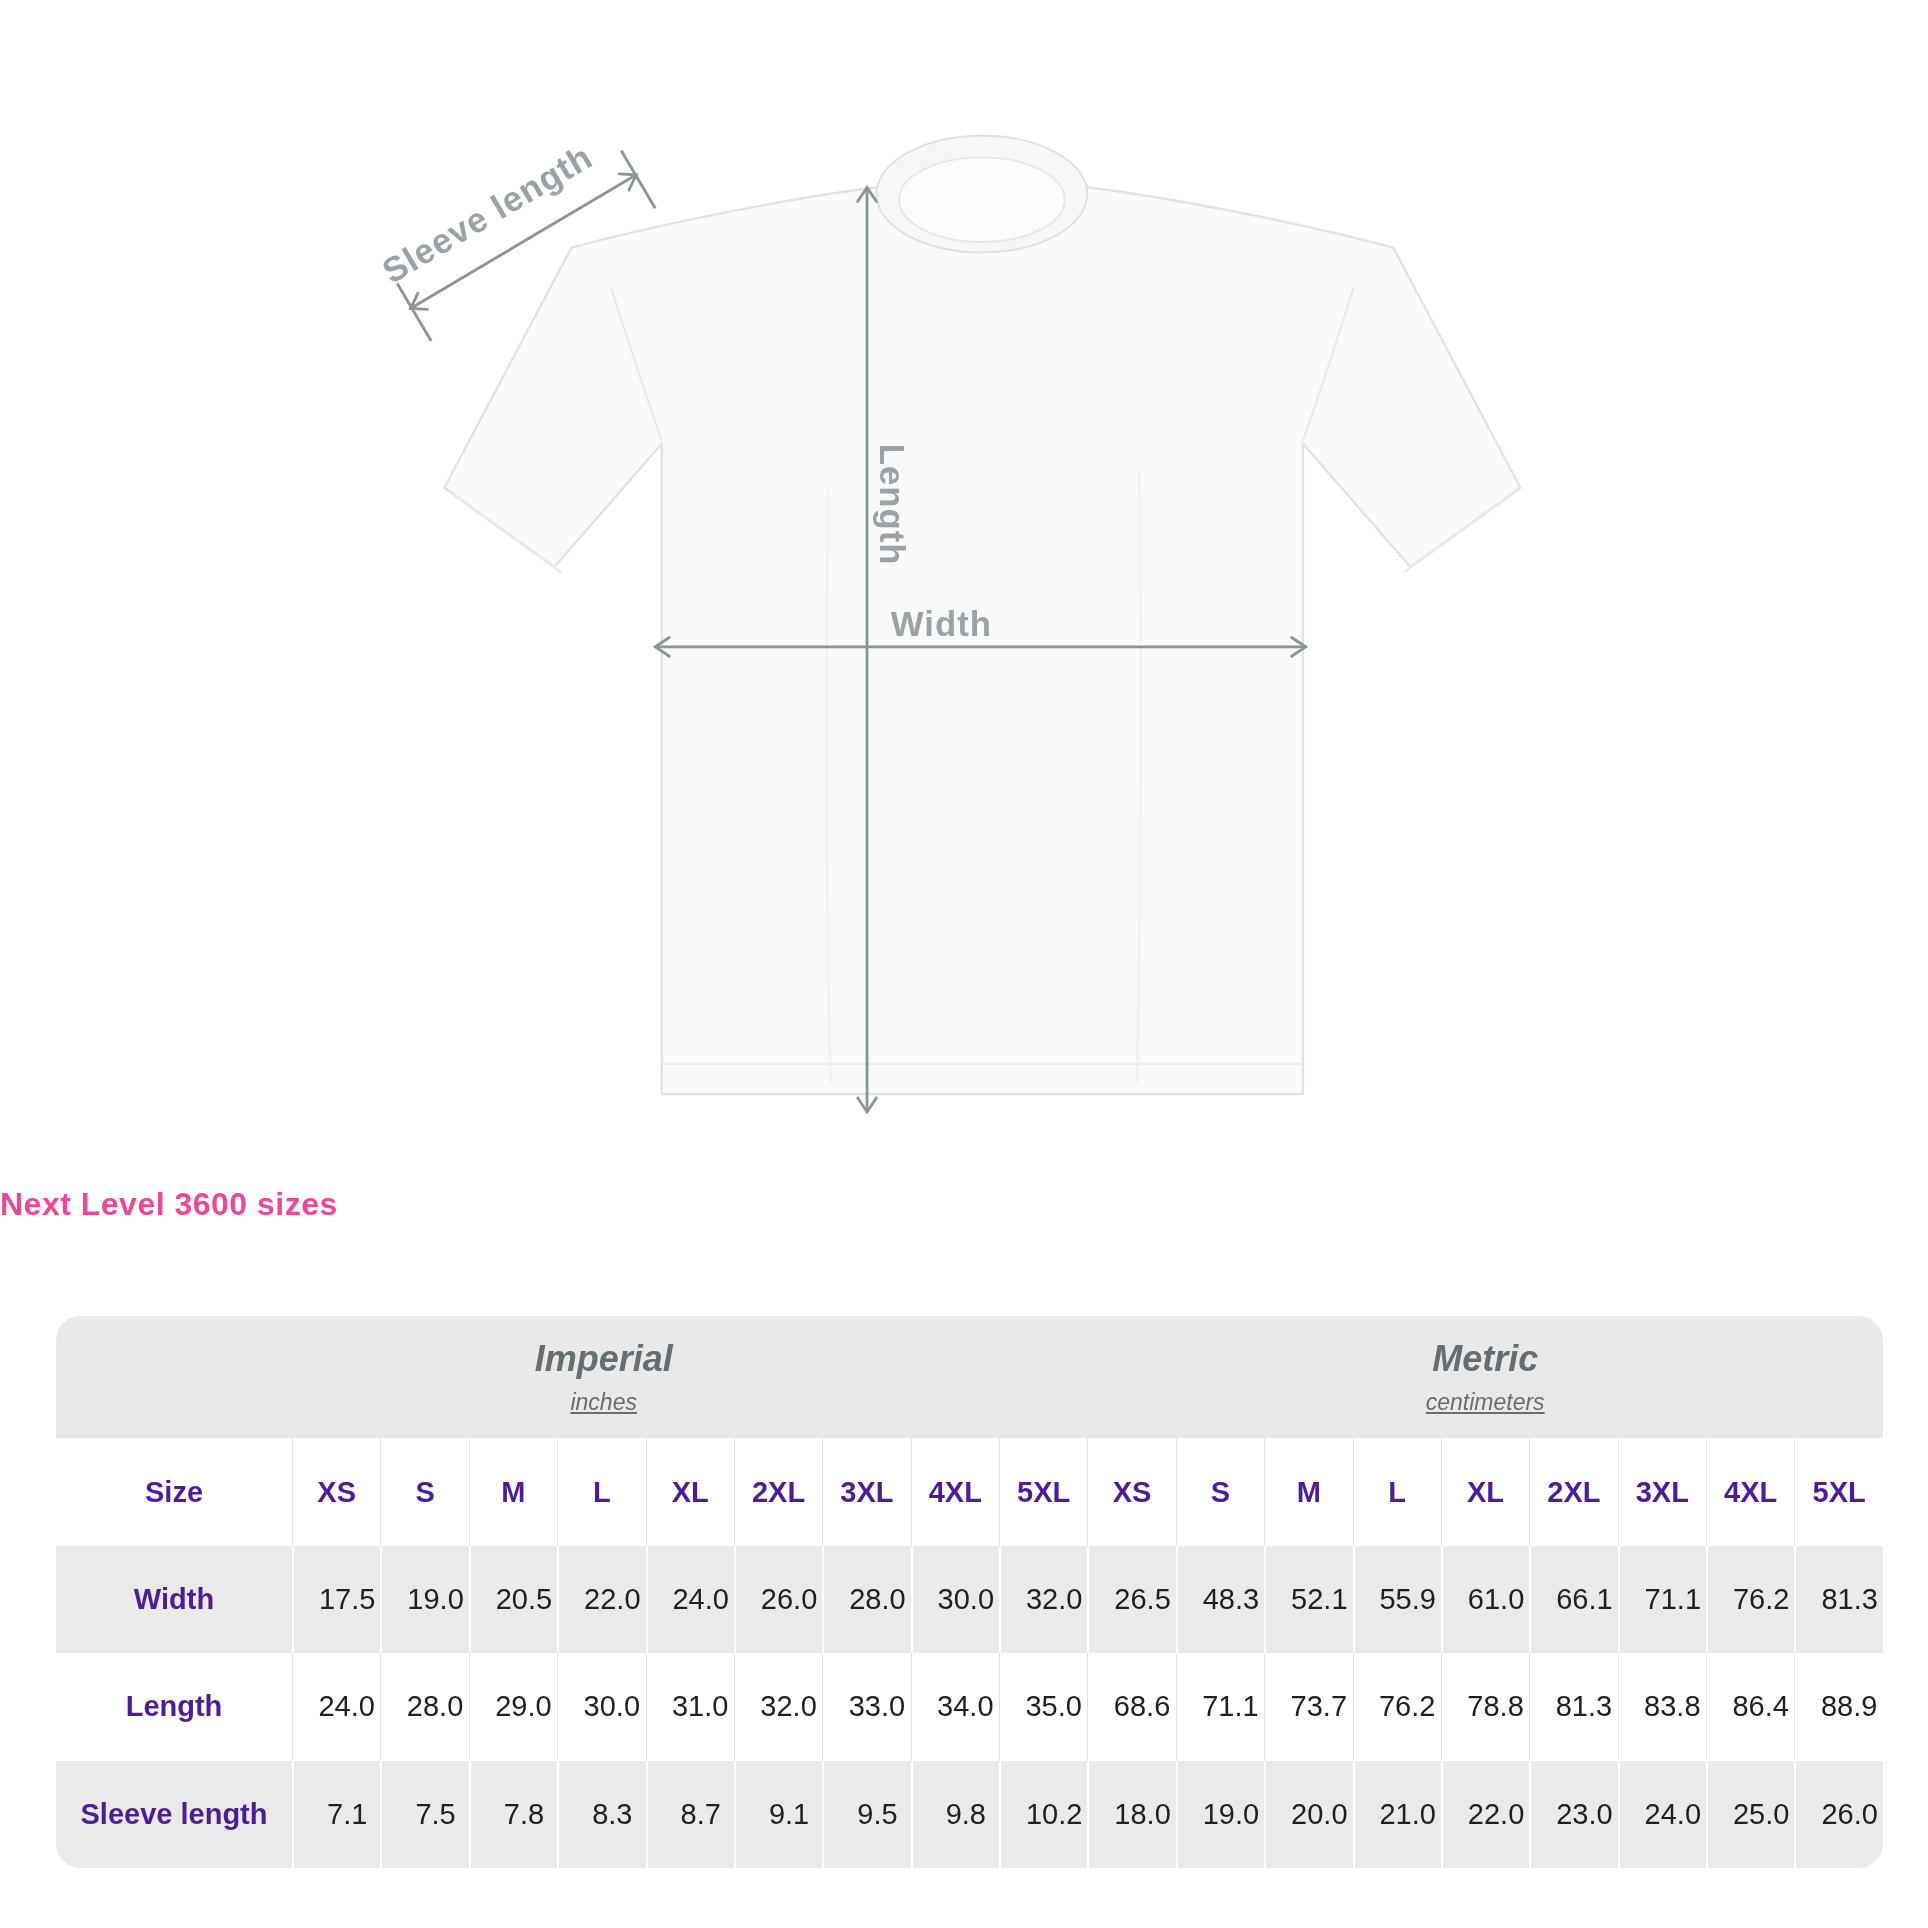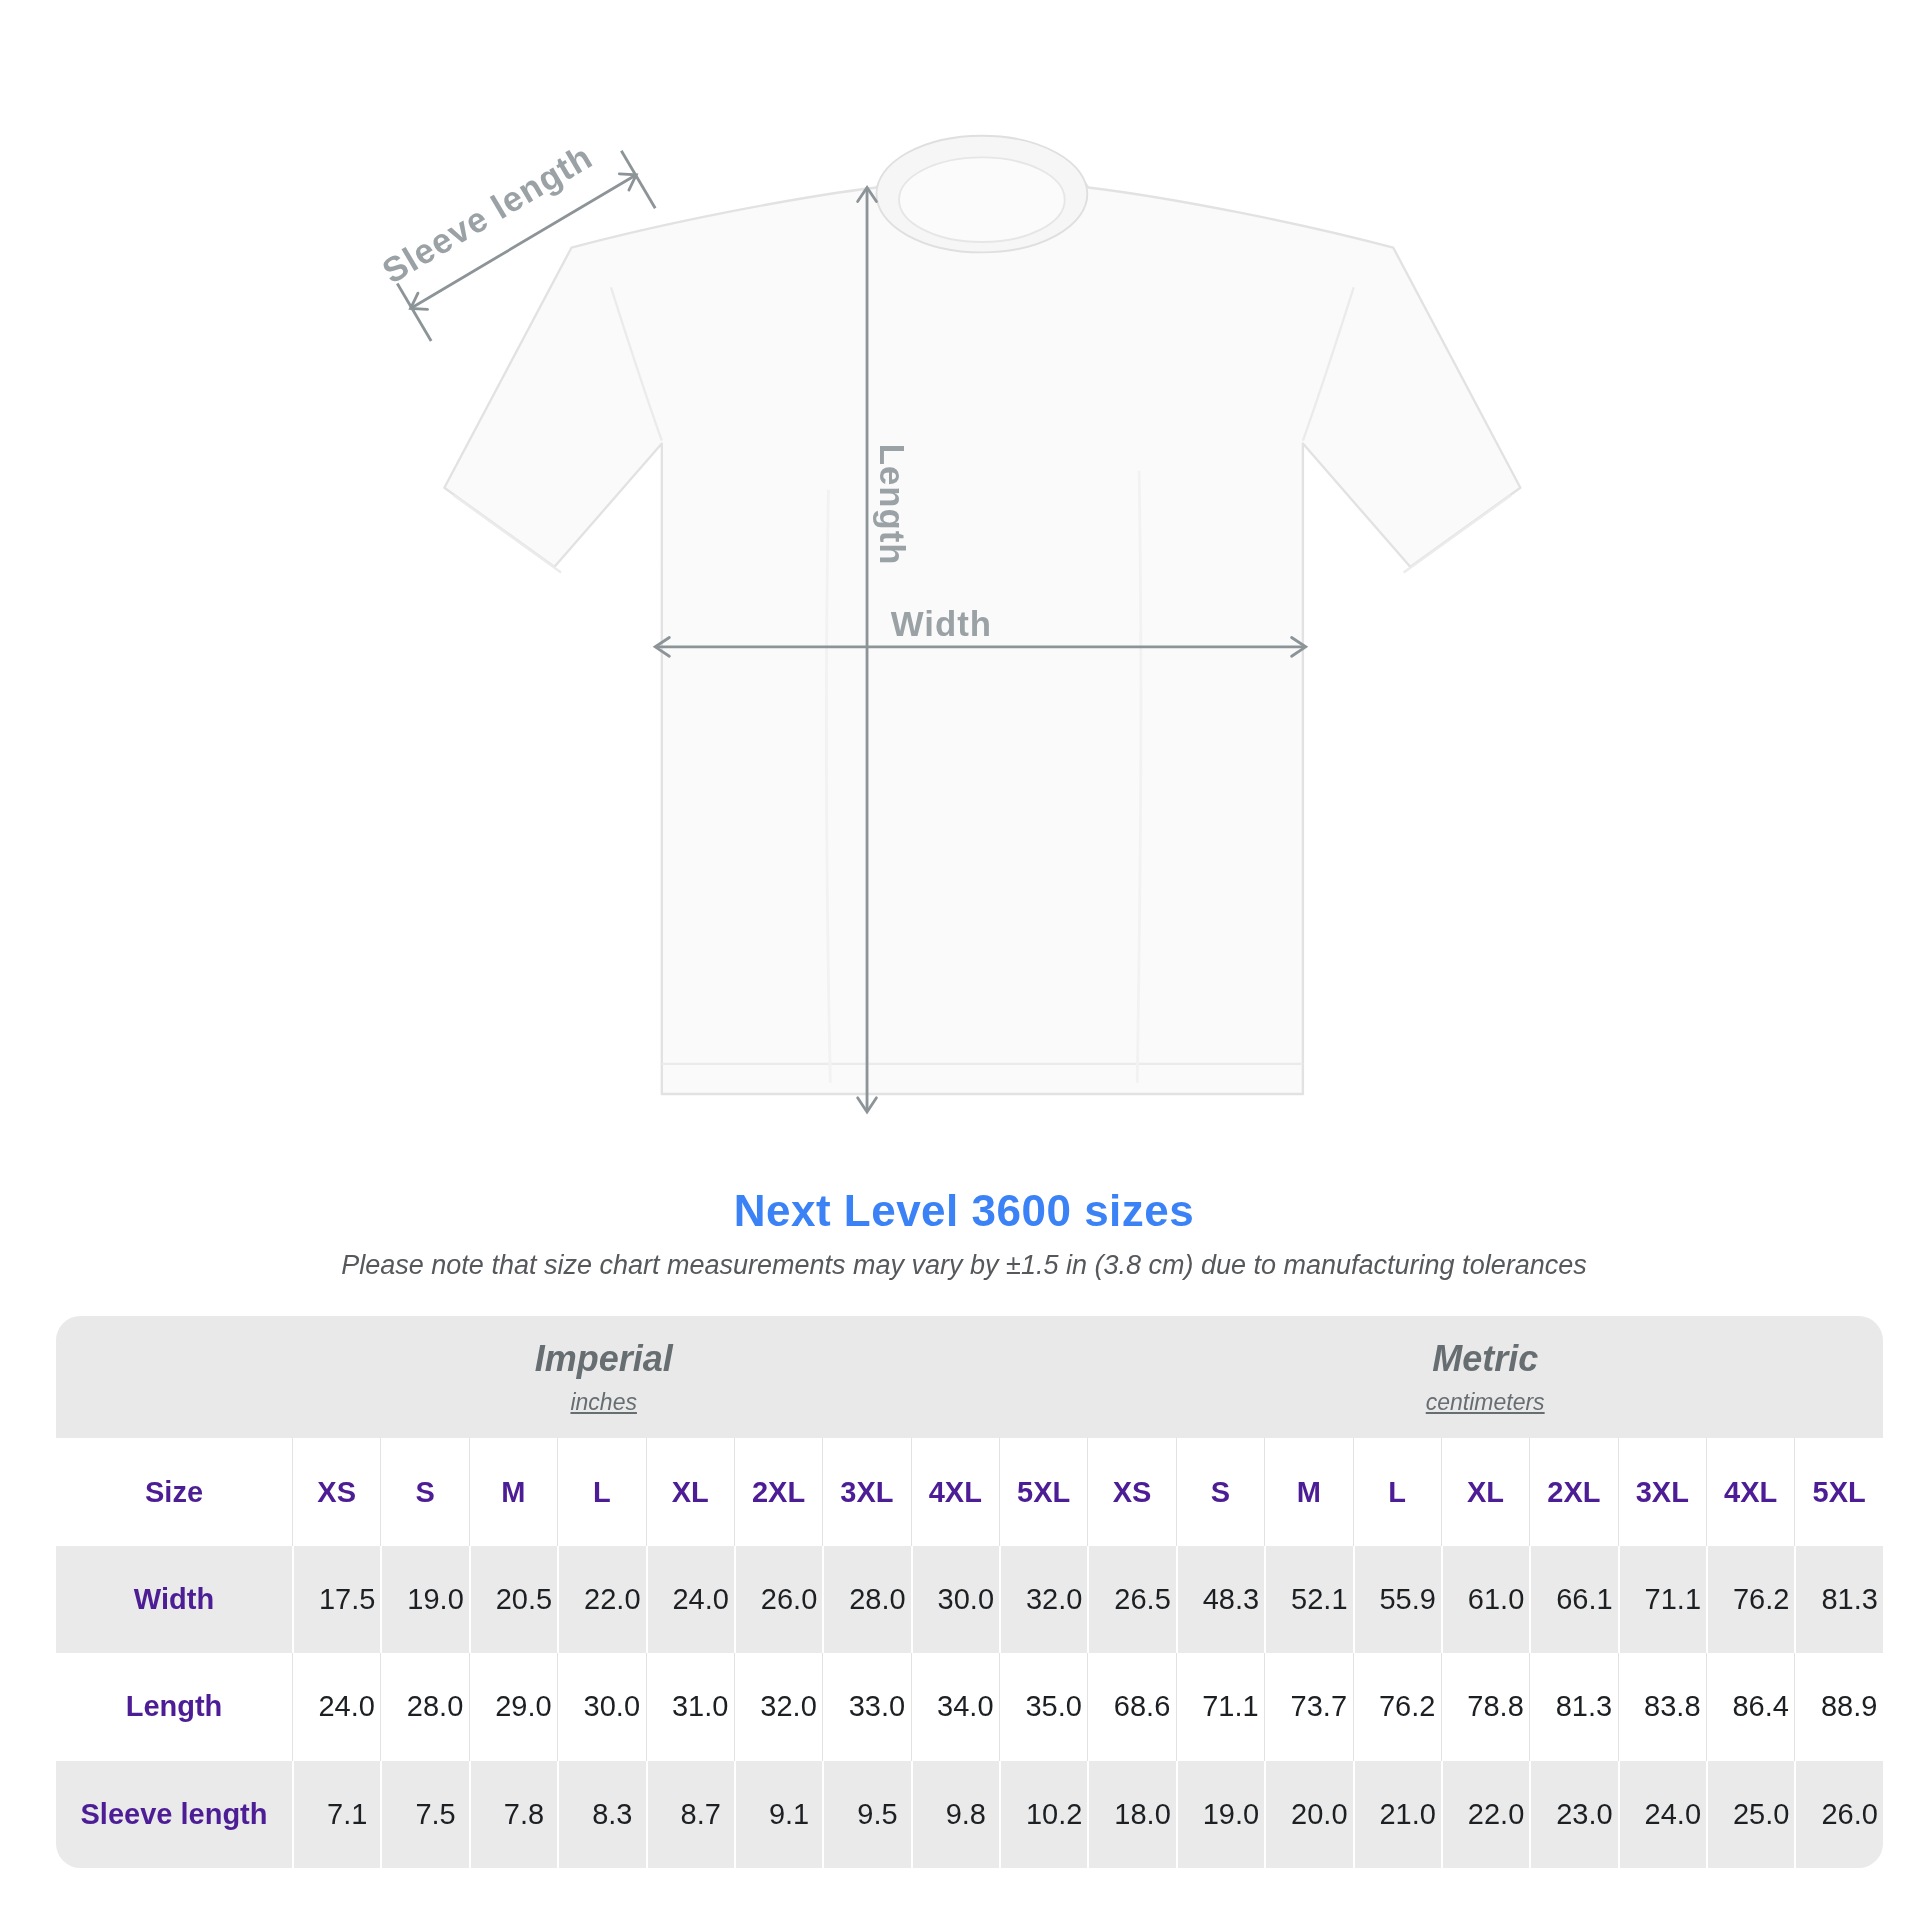--- a/index.html
+++ b/index.html
@@ -1,21 +1,21 @@
 <!DOCTYPE html>
 <html style="font-size:15px"><head>
 <meta charset="utf-8">
 <style>
   html,body{margin:0;padding:0;background:#ffffff;}
   .stage{position:relative;width:1928px;height:1928px;background:#ffffff;overflow:hidden;
          font-family:"Liberation Sans", sans-serif;}
   svg{display:block;}
 
-  .title{position:absolute;top:1186px;left:0;width:1928px;text-align:center;
-         font-size:44px;font-weight:bold;color:#3b82f6;letter-spacing:0.5px;}
+  .title{position:absolute;top:1186px;left:0;width:1928px;text-align:left;
+         font-size:32px;font-weight:bold;color:#ec4899;letter-spacing:0.5px;}
   .subtitle{position:absolute;top:1250px;left:0;width:1928px;text-align:center;
          font-style:italic;font-size:27px;color:#56595c;}
 
   .table-wrap{position:absolute;left:56px;top:1316px;width:1827px;height:552px;
          border-radius:24.5px;overflow:hidden;}
   table.sizes{width:1827px;height:552px;border-collapse:separate;border-spacing:0;table-layout:fixed;}
   col.label-col{width:236px;}
   tr.band-row{height:122px;}
   tr.data-row{height:107px;}
   td,th{padding:0;margin:0;text-align:center;vertical-align:middle;font-weight:normal;}
@@ -83,21 +83,20 @@
       <line x1="422" y1="301" x2="458" y2="362"></line>
       <line x1="660" y1="160" x2="696" y2="221"></line>
     </g>
 
     <text class="shirt-label" x="524" y="238" text-anchor="middle" transform="rotate(-30.6 524 238)">Sleeve length</text>
     <text class="shirt-label" x="935" y="536" text-anchor="middle" transform="rotate(90 935 536)">Length</text>
     <text class="shirt-label" x="1000" y="675" text-anchor="middle">Width</text>
   </svg>
 
   <div class="title">Next Level 3600 sizes</div>
-  <div class="subtitle">Please note that size chart measurements may vary by ±1.5 in (3.8 cm) due to manufacturing tolerances</div>
 
   <div class="table-wrap">
     <table class="sizes">
       <colgroup>
         <col class="label-col">
         <col>
           <col>
           <col>
           <col>
           <col>

